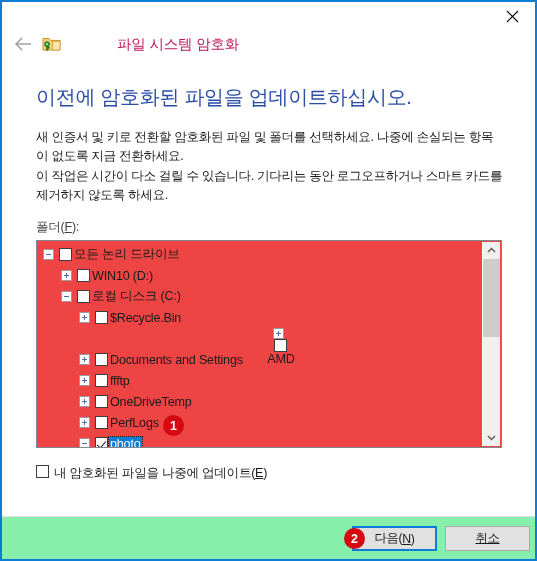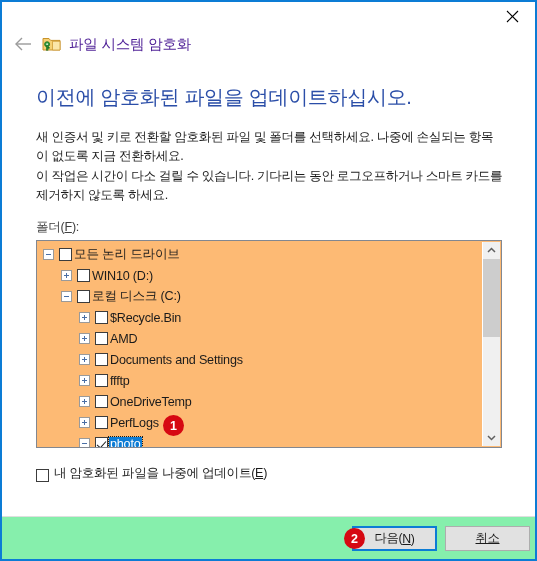--- a/index.html
+++ b/index.html
@@ -58,22 +58,23 @@
   }
   .title-icon {
     position: relative;
     width: 20px;
     height: 18px;
     margin-left: 6px;
     margin-right: 7px;
   }
   .title-text {
     font-size: 14.5px;
-    color: #4c1d95;
+    color: #be185d;
     letter-spacing: -0.2px;
+    margin-left: 48px;
   }
 
   
   .content {
     position: relative;
     padding: 0 20px;
   }
   .heading {
     color: #2b4ea8;
     font-size: 20px;
@@ -100,21 +101,21 @@
   .field-label u { text-decoration: underline; }
 
   
   .tree-box {
     position: relative;
     margin-left: 14px;
     width: 466px;
     height: 208px;
     box-sizing: border-box;
     border: 1px solid #828790;
-    background: #fdba74;
+    background: #ef4444;
     overflow: hidden;
   }
   .tree-inner {
     position: absolute;
     left: 0; top: 0;
     right: 18px;
     bottom: 0;
     overflow: hidden;
     padding-top: 3px;
   }
@@ -222,21 +223,21 @@
   }
   .sb-arrow.down {
     position: absolute;
     bottom: 0;
     left: 0;
   }
 
   
   .bottom-check {
     display: flex;
-    align-items: flex-end;
+    align-items: flex-start;
     margin: 17px 0 0 14px;
   }
   .bcheck {
     width: 13px;
     height: 13px;
     box-sizing: border-box;
     border: 1px solid #3c3c3c;
     background: #ffffff;
     margin-right: 5px;
     flex: 0 0 auto;
@@ -359,21 +360,21 @@
           <div class="tree-row" style="padding-left: 24px;">
             <div class="expander"></div>
             <div class="tcheck"></div>
             <span class="tlabel">로컬 디스크 (C:)</span>
           </div>
           <div class="tree-row" style="padding-left: 42px;">
             <div class="expander plus"></div>
             <div class="tcheck"></div>
             <span class="tlabel">$Recycle.Bin</span>
           </div>
-          <div class="tree-row" style="padding-left: 42px;">
+          <div class="tree-row" style="padding-left: 42px; flex-direction: column;">
             <div class="expander plus"></div>
             <div class="tcheck"></div>
             <span class="tlabel">AMD</span>
           </div>
           <div class="tree-row" style="padding-left: 42px;">
             <div class="expander plus"></div>
             <div class="tcheck"></div>
             <span class="tlabel">Documents and Settings</span>
           </div>
           <div class="tree-row" style="padding-left: 42px;">

